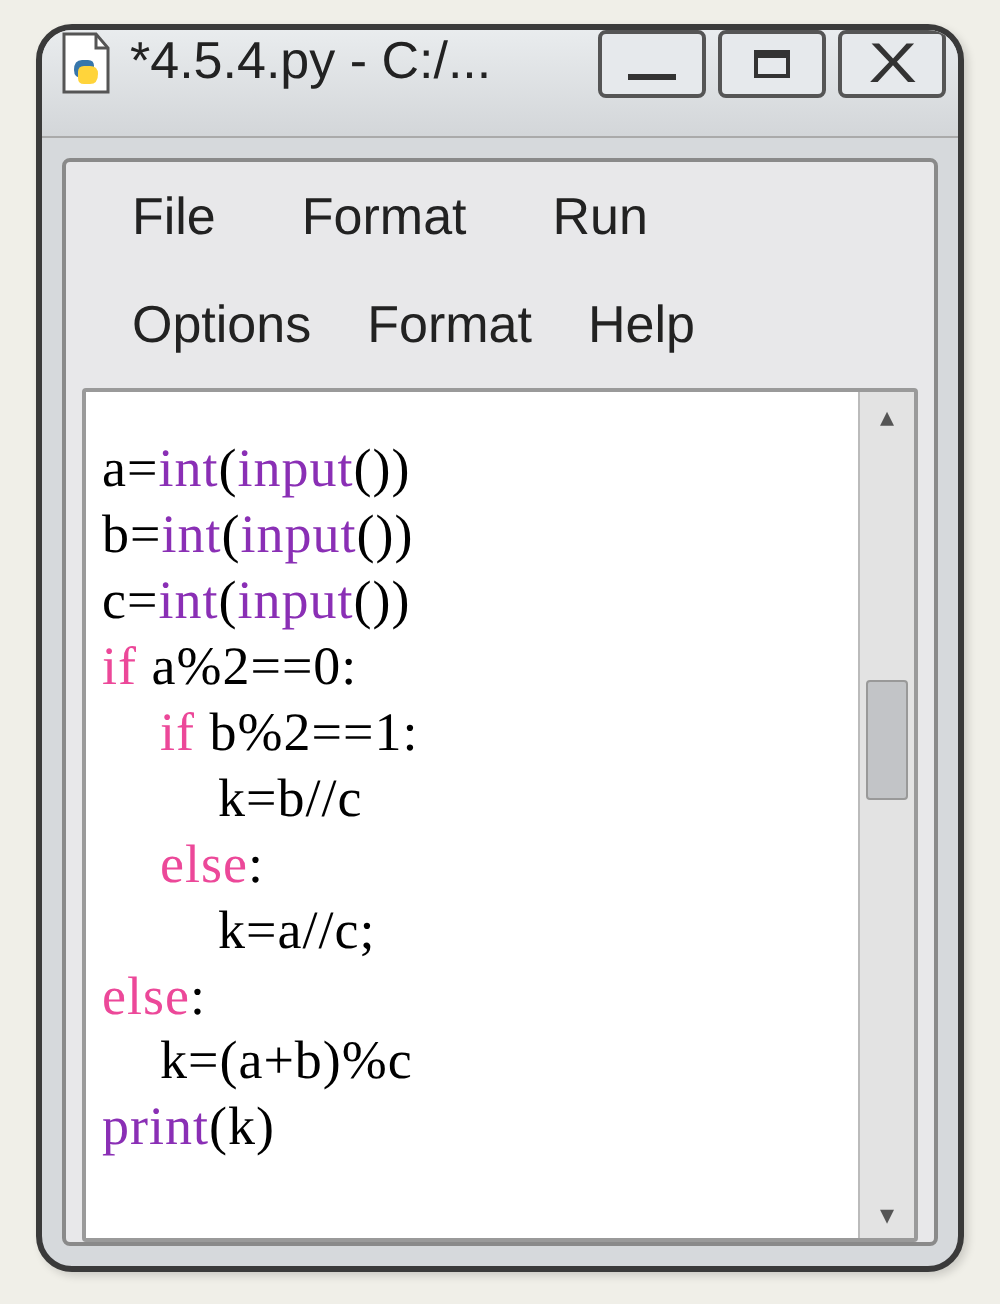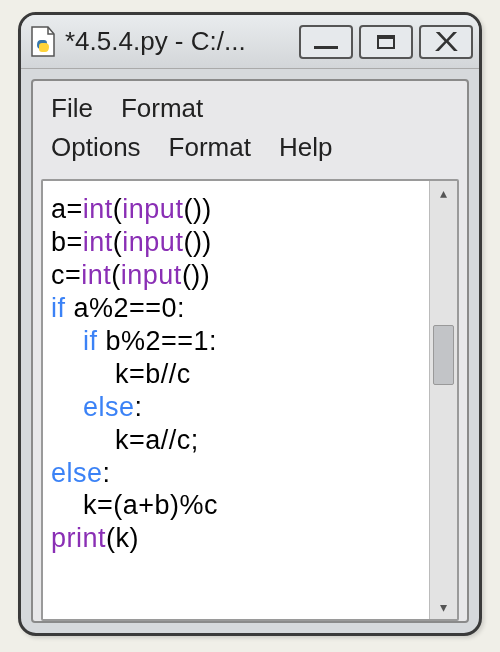--- a/index.html
+++ b/index.html
@@ -20,21 +20,21 @@
     height: 624px;
     border: 3px solid #3a3a3a;
     border-radius: 18px;
     background: #d6d9dc;
     box-shadow: 2px 2px 4px rgba(0,0,0,0.15);
     overflow: hidden;
   }
   .titlebar {
     height: 54px;
     display: flex;
-    align-items: center;
+    align-items: flex-start;
     padding: 0 6px 0 8px;
     background: linear-gradient(#e9ecee, #d3d6d9);
     border-bottom: 1px solid #aaa;
   }
   .app-icon {
     width: 28px;
     height: 34px;
     margin-right: 8px;
     position: relative;
   }
@@ -87,48 +87,49 @@
     border-radius: 4px;
     background: #e8e8ea;
     height: calc(100% - 54px - 20px);
     display: flex;
     flex-direction: column;
   }
   .menubar {
     padding: 8px 8px 8px 8px;
     display: flex;
     flex-wrap: wrap;
-    gap: 0;
+    gap: 15px;
     font-size: 26px;
     color: #222;
+    margin-left: 15px;
   }
   .menubar .menu-item {
     padding: 4px 18px 4px 10px;
   }
   .menubar .row2 { width:100%; display:flex; }
   .editor-wrap {
     flex: 1;
     margin: 4px 8px 0 8px;
     display: flex;
     border: 2px solid #9a9a9a;
     border-radius: 2px;
     background: #fff;
     overflow: hidden;
   }
   .editor {
     flex: 1;
-    padding: 12px 4px 6px 8px;
-    font-family: Liberation Sans, sans-serif;
+    padding: 22px 4px 6px 8px;
+    font-family: Liberation Serif, serif;
     font-size: 27px;
     line-height: 1.22;
     white-space: pre;
     color: #000;
     letter-spacing: 0.5px;
   }
-  .kw { color: #3b82f6; }  
+  .kw { color: #ec4899; }  
   .bi { color: #8a2fb5; }  
   .scrollbar {
     width: 28px;
     background: #e3e3e3;
     border-left: 1px solid #bbb;
     display: flex;
     flex-direction: column;
     align-items: center;
   }
   .sb-arrow {
@@ -193,20 +194,21 @@
       <div class="win-btn close">
           <span class="x">X</span>
         </div>
     </div>
   </div>
 
   <div class="inner">
     <div class="menubar">
       <div class="menu-item">File</div>
       <div class="menu-item">Format</div>
+      <div class="menu-item">Run</div>
       <div class="row2">
         <div class="menu-item">Options</div>
         <div class="menu-item">Format</div>
         <div class="menu-item">Help</div>
       </div>
     </div>
 
     <div class="editor-wrap">
       <div class="editor" id="editor"><div>a=<span class="bi">int</span>(<span class="bi">input</span>())</div><div>b=<span class="bi">int</span>(<span class="bi">input</span>())</div><div>c=<span class="bi">int</span>(<span class="bi">input</span>())</div><div><span class="kw">if</span> a%2==0:</div><div>    <span class="kw">if</span> b%2==1:</div><div>        k=b//c</div><div>    <span class="kw">else</span>:</div><div>        k=a//c;</div><div><span class="kw">else</span>:</div><div>    k=(a+b)%c</div><div><span class="bi">print</span>(k)</div></div>
       <div class="scrollbar">

